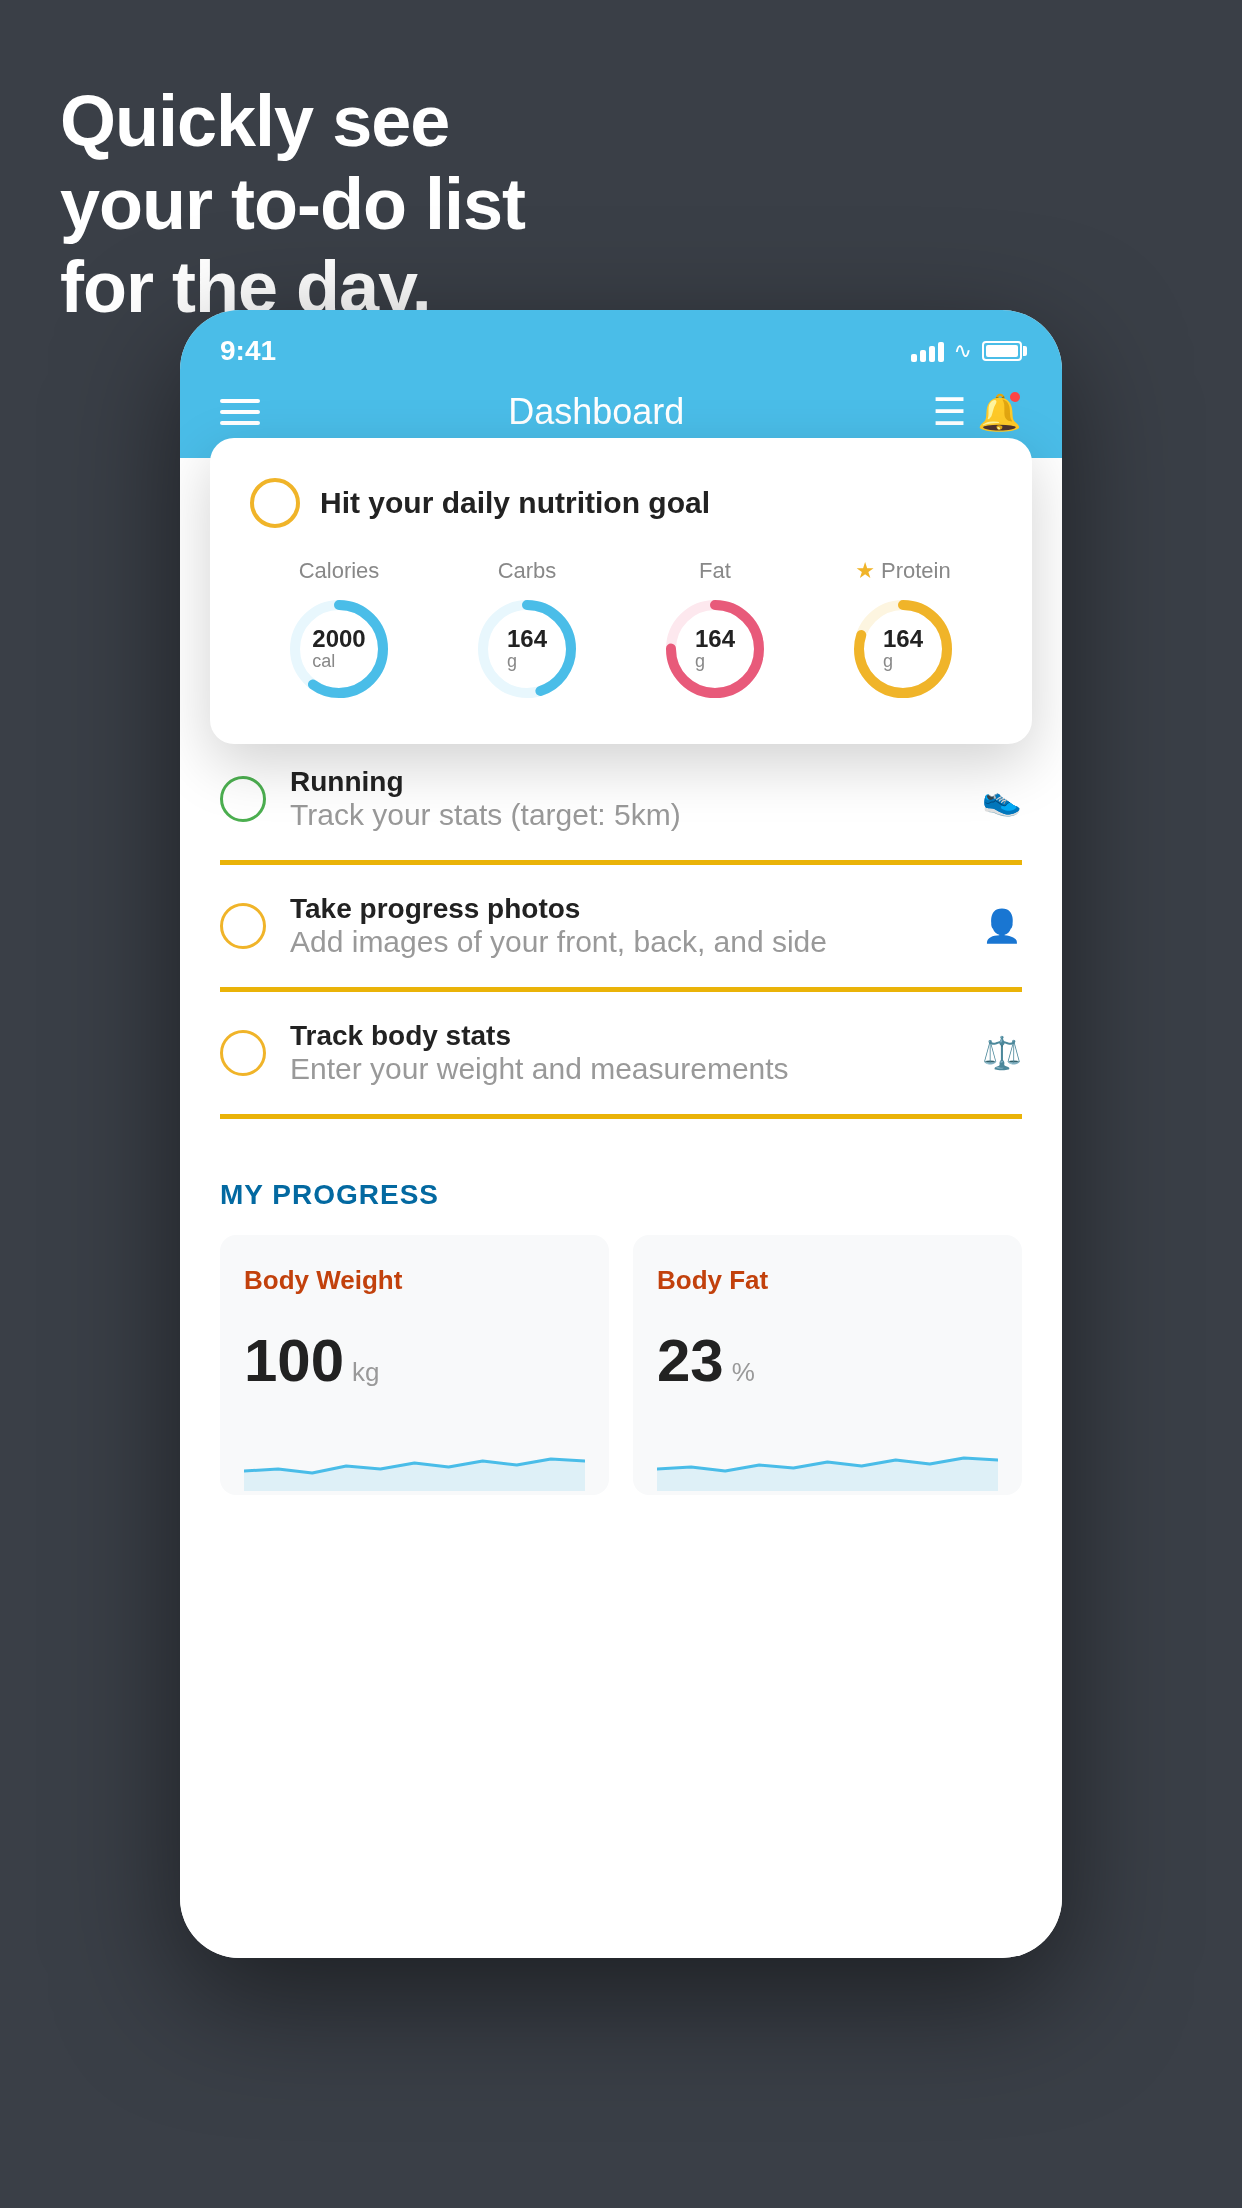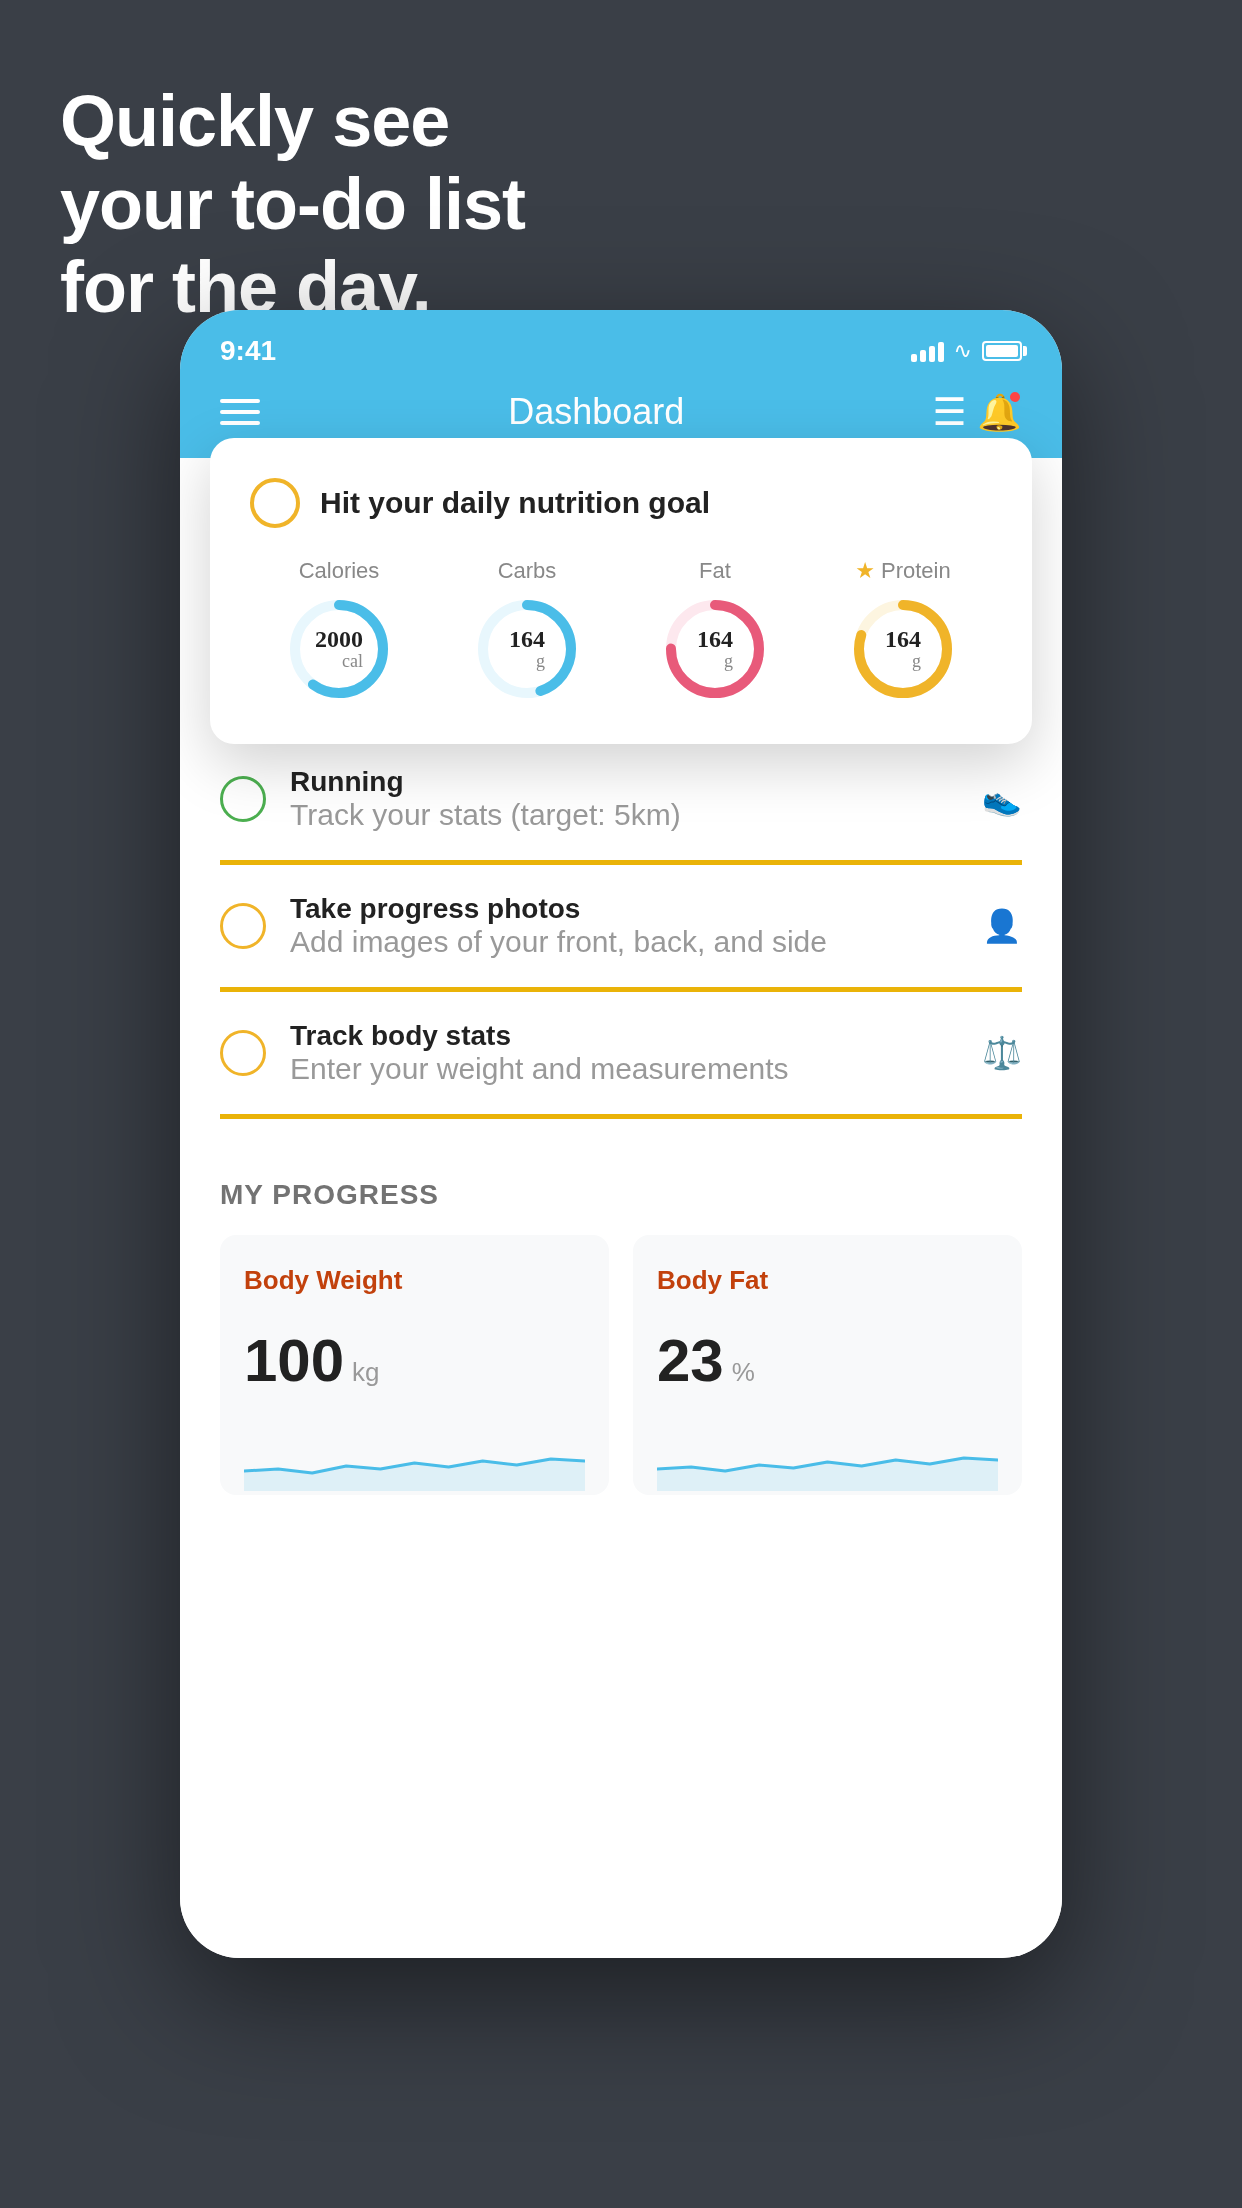--- a/index.html
+++ b/index.html
@@ -231,22 +231,21 @@
       height: 110px;
       transform: rotate(-90deg);
     }
     .ring-bg { fill: none; }
     .ring-track { fill: none; stroke-linecap: round; }
     .ring-center {
       position: absolute;
       top: 50%;
       left: 50%;
       transform: translate(-50%, -50%);
-      text-align: right;
-      font-family: Liberation Serif, serif;
+      text-align: left;
     }
     .ring-value {
       font-size: 24px;
       font-weight: 700;
       color: #222;
       line-height: 1;
     }
     .ring-unit {
       font-size: 18px;
       color: #888;
@@ -293,21 +292,21 @@
       font-size: 32px;
     }
 
     
     .progress-section {
       padding: 60px 40px 40px;
     }
     .progress-title {
       font-size: 28px;
       font-weight: 800;
-      color: #737373;
+      color: #0369a1;
       text-transform: uppercase;
       letter-spacing: 1px;
       margin-bottom: 24px;
     }
     .progress-cards {
       display: flex;
       gap: 24px;
     }
     .progress-card {
       flex: 1;

